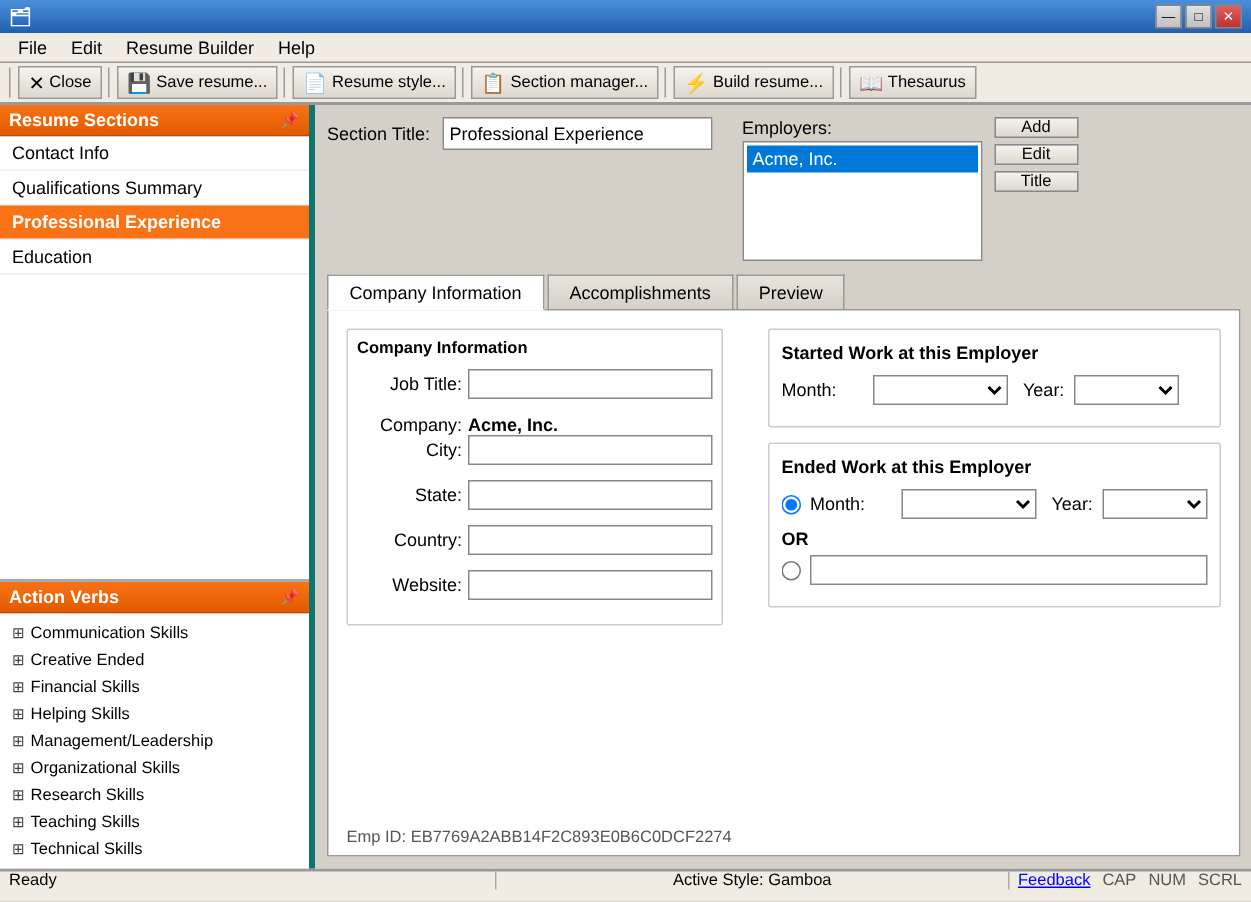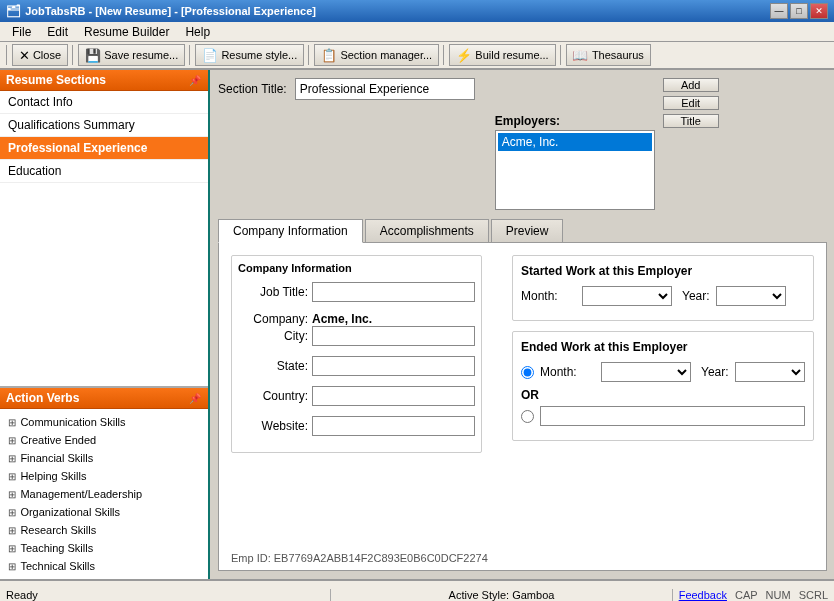--- a/index.html
+++ b/index.html
@@ -87,21 +87,21 @@
       height: calc(601px - 22px - 20px - 28px - 22px);
       background: #d4d0c8;
     }
 
     
     .left-panel {
       width: 210px;
       min-width: 210px;
       display: flex;
       flex-direction: column;
-      border-right: 2px solid #0f766e;
+      border-right: 4px solid #0f766e;
     }
 
     .panel-header {
       background: linear-gradient(to bottom, #f97316, #e05a00);
       color: white;
       font-weight: bold;
       font-size: 12px;
       padding: 3px 6px;
       display: flex;
       justify-content: space-between;
@@ -162,21 +162,21 @@
       border: 1px solid #888;
       padding: 0 4px;
       font-size: 12px;
       background: white;
     }
 
     .employers-group {
       display: flex;
       gap: 8px;
     }
-    .employers-label { font-size: 12px; font-weight: bold; margin-bottom: 2px; margin-top: 36px; }
+    .employers-label { font-size: 12px; font-weight: normal; margin-bottom: 2px; }
     .employers-list {
       width: 160px;
       height: 80px;
       border: 1px solid #888;
       background: white;
       font-size: 12px;
       padding: 2px;
     }
     .employers-buttons { display: flex; flex-direction: column; gap: 4px; }
     .emp-btn {
@@ -282,21 +282,21 @@
       font-size: 11px;
       color: #555;
     }
 
     
     .status-bar {
       background: #f0ece4;
       height: 22px;
       border-top: 2px solid #999;
       display: flex;
-      align-items: flex-end;
+      align-items: flex-start;
       padding: 0 6px;
       font-size: 11px;
       gap: 0;
     }
     .status-ready { flex: 1; }
     .status-middle { 
       flex: 1; 
       text-align: center;
       border-left: 1px solid #aaa;
       border-right: 1px solid #aaa;
@@ -305,21 +305,20 @@
     .status-right { display: flex; gap: 8px; align-items: center; padding-left: 6px; }
     .feedback-link { color: blue; text-decoration: underline; cursor: pointer; }
     .status-indicator { font-size: 11px; color: #555; }
   </style>
 </head>
 <body>
 
 <div class="title-bar">
   <div class="title-bar-left">
     <span class="title-bar-icon">🗂</span>
-    <span>JobTabsRB - [New Resume] - [Professional Experience]</span>
   </div>
   <div class="title-bar-controls">
     <button class="title-btn">—</button>
     <button class="title-btn">□</button>
     <button class="title-btn close">✕</button>
   </div>
 </div>
 
 <div class="menu-bar">
   <span class="menu-item">File</span>

